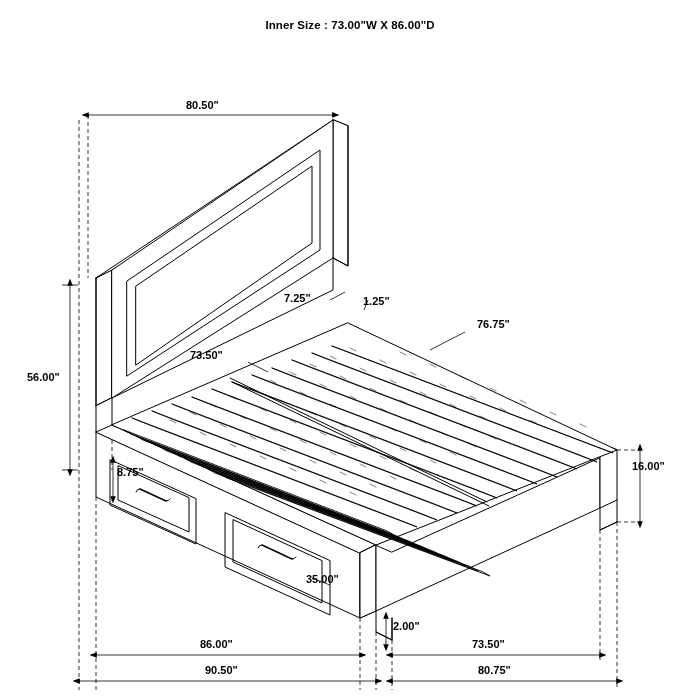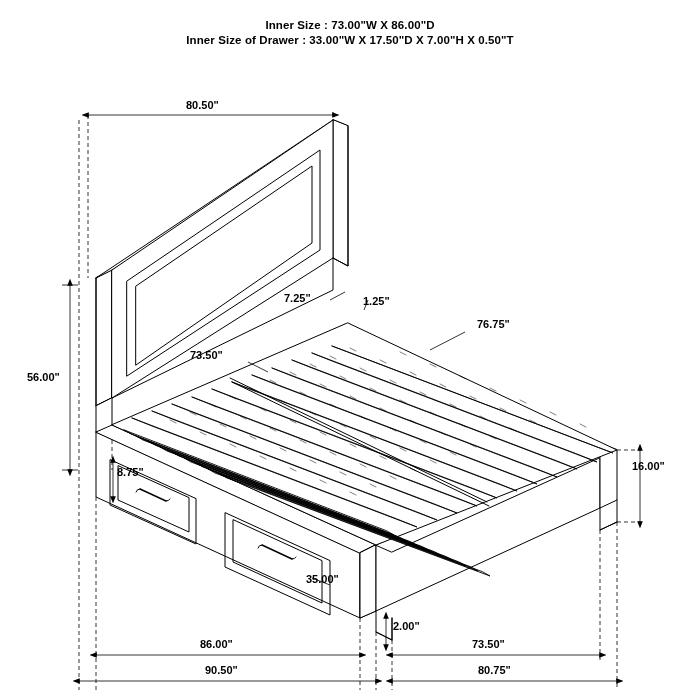--- a/index.html
+++ b/index.html
@@ -47,21 +47,20 @@
     color: #000;
   }
 </style>
 </head>
 <body>
 
 <div id="stage">
 
   <div class="hdr" style="top:18px;">
     <div>Inner Size : 73.00"W X 86.00"D</div>
-    <div>Inner Size of Drawer : 33.00"W X 17.50"D X 7.00"H X 0.50"T</div>
   </div>
 
   <svg id="draw" viewBox="0 0 700 700">
     <g fill="none" stroke="#000" stroke-width="1" stroke-linejoin="round" stroke-linecap="round">
 
       <path d="M96,278 L96,406 L112,398 L112,270 Z" fill="#fff"></path>
       <path d="M96,278 L333,120 L348,126 L112,270 Z" fill="#fff"></path>
       <path d="M333,120 L333,258 L348,266 L348,126 Z" fill="#fff"></path>
       <path d="M112,270 L112,398 L333,290 L333,258 Z" fill="#fff"></path>
 

